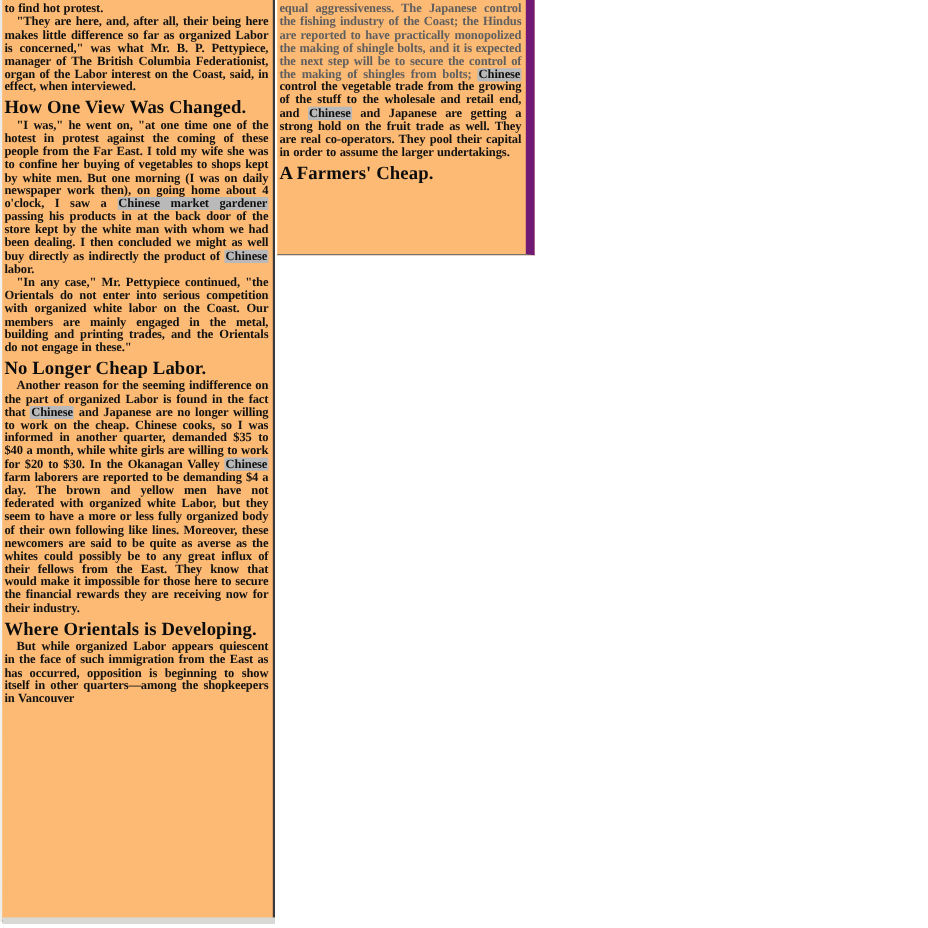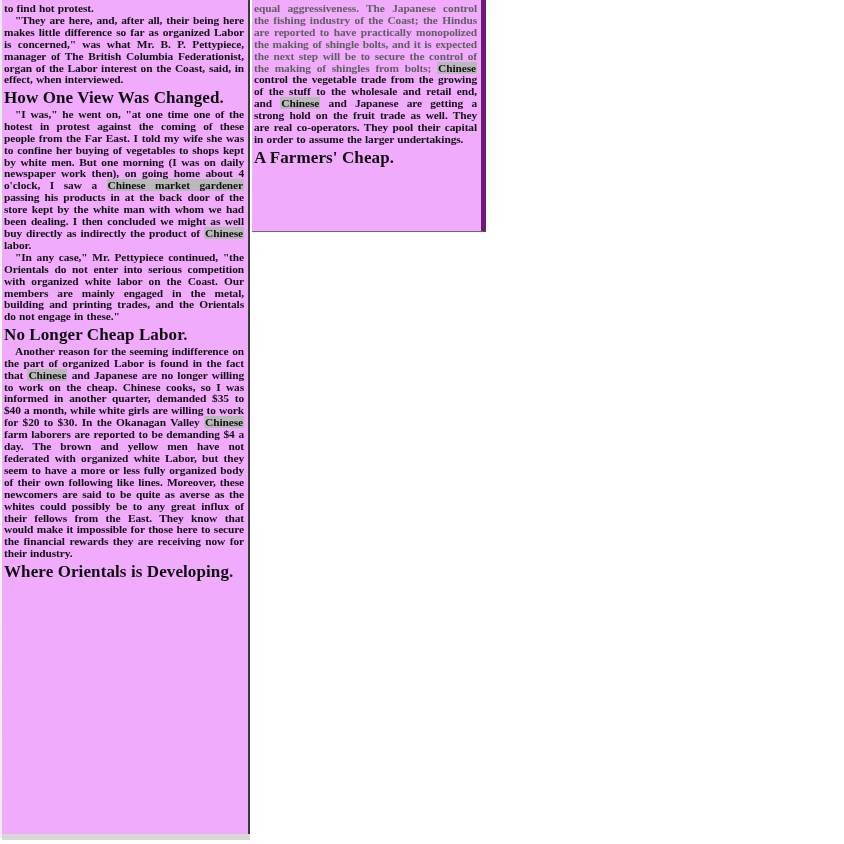--- a/index.html
+++ b/index.html
@@ -20,39 +20,39 @@
     position: absolute;
     left: 0; top: 0;
     width: 844px;
     height: 844px;
   }
 
   
   .col {
     position: absolute;
     box-sizing: border-box;
-    background: #f0abfc;
+    background: #fdba74;
   }
 
   .col-left {
     left: 2px;
     top: 0px;
     width: 248px;
     height: 838px;
     border-right: 2px solid #3a3a3a;
     border-bottom: 2px solid #3a3a3a;
     padding: 0 4px 0 2px;
   }
 
   .col-right {
     left: 252px;
     top: 0px;
     width: 234px;
     height: 232px;
-    border-right: 5px solid #701a75;
+    border-right: 8px solid #701a75;
     border-bottom: 1px solid #6b6b6b;
     padding: 0 4px 0 2px;
   }
 
   p.body {
     margin: 0 0 0 0;
     font-family: "Liberation Serif", serif;
     font-size: 11.4px;
     line-height: 11.9px;
     text-align: justify;
@@ -128,20 +128,21 @@
     <p class="body indent"><span>"I was," he went on, "at one time one of the hotest in protest against the coming of these people from the Far East. I told my wife she was to confine her buying of vegetables to shops kept by white men. But one morning (I was on daily newspaper work then), on going home about 4 o'clock, I saw a </span><span class="hl">Chinese market gardener</span><span> passing his products in at the back door of the store kept by the white man with whom we had been dealing. I then concluded we might as well buy directly as indirectly the product of </span><span class="hl">Chinese</span><span> labor.</span></p>
 
     <p class="body indent">"In any case," Mr. Pettypiece continued, "the Orientals do not enter into serious competition with organized white labor on the Coast. Our members are mainly engaged in the metal, building and printing trades, and the Orientals do not engage in these."</p>
 
     <h3 class="subhead">No Longer Cheap Labor.</h3>
 
     <p class="body indent"><span>Another reason for the seeming indifference on the part of organized Labor is found in the fact that </span><span class="hl">Chinese</span><span> and Japanese are no longer willing to work on the cheap. Chinese cooks, so I was informed in another quarter, demanded $35 to $40 a month, while white girls are willing to work for $20 to $30. In the Okanagan Valley </span><span class="hl">Chinese</span><span> farm laborers are reported to be demanding $4 a day. The brown and yellow men have not federated with organized white Labor, but they seem to have a more or less fully organized body of their own following like lines. Moreover, these newcomers are said to be quite as averse as the whites could possibly be to any great influx of their fellows from the East. They know that would make it impossible for those here to secure the financial rewards they are receiving now for their industry.</span></p>
 
     <h3 class="subhead">Where Orientals is Developing.</h3>
 
+    <p class="body indent">But while organized Labor appears quiescent in the face of such immigration from the East as has occurred, opposition is beginning to show itself in other quarters—among the shopkeepers in Vancouver</p>
   </div>
 
   <div class="bottom-strip"></div>
 
   <div class="col col-right">
 
     <span class="toptrim"></span>
 
     <p class="body"><span class="faded">equal aggressiveness. The Japanese control the fishing industry of the Coast; the Hindus are reported to have practically monopolized the making of shingle bolts, and it is expected the next step will be to secure the control of the making of shingles from bolts; </span><span class="hl">Chinese</span><span> control the vegetable trade from the growing of the stuff to the wholesale and retail end, and </span><span class="hl">Chinese</span><span> and Japanese are getting a strong hold on the fruit trade as well. They are real co-operators. They pool their capital in order to assume the larger undertakings.</span></p>
 

